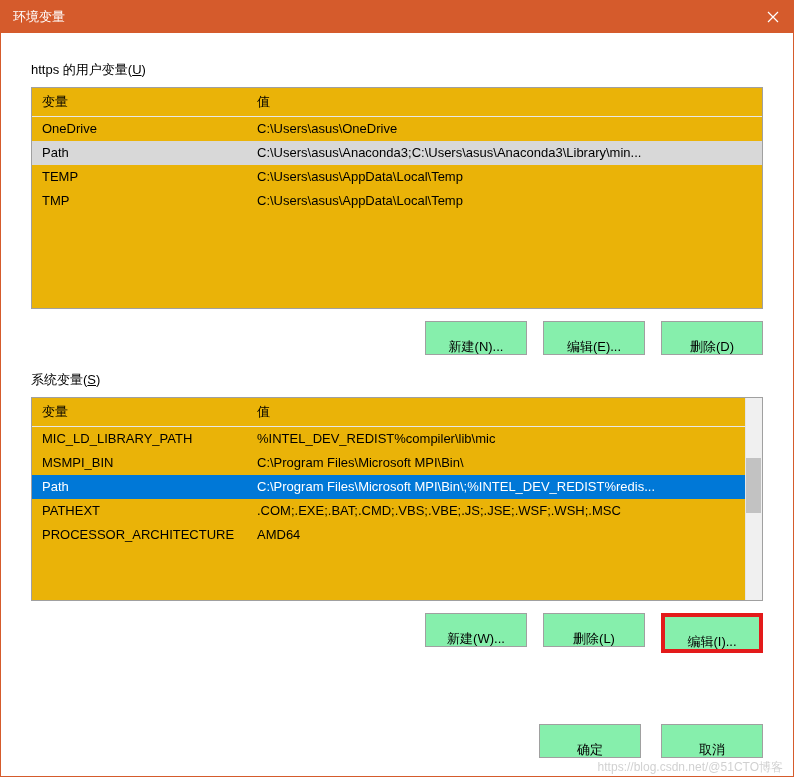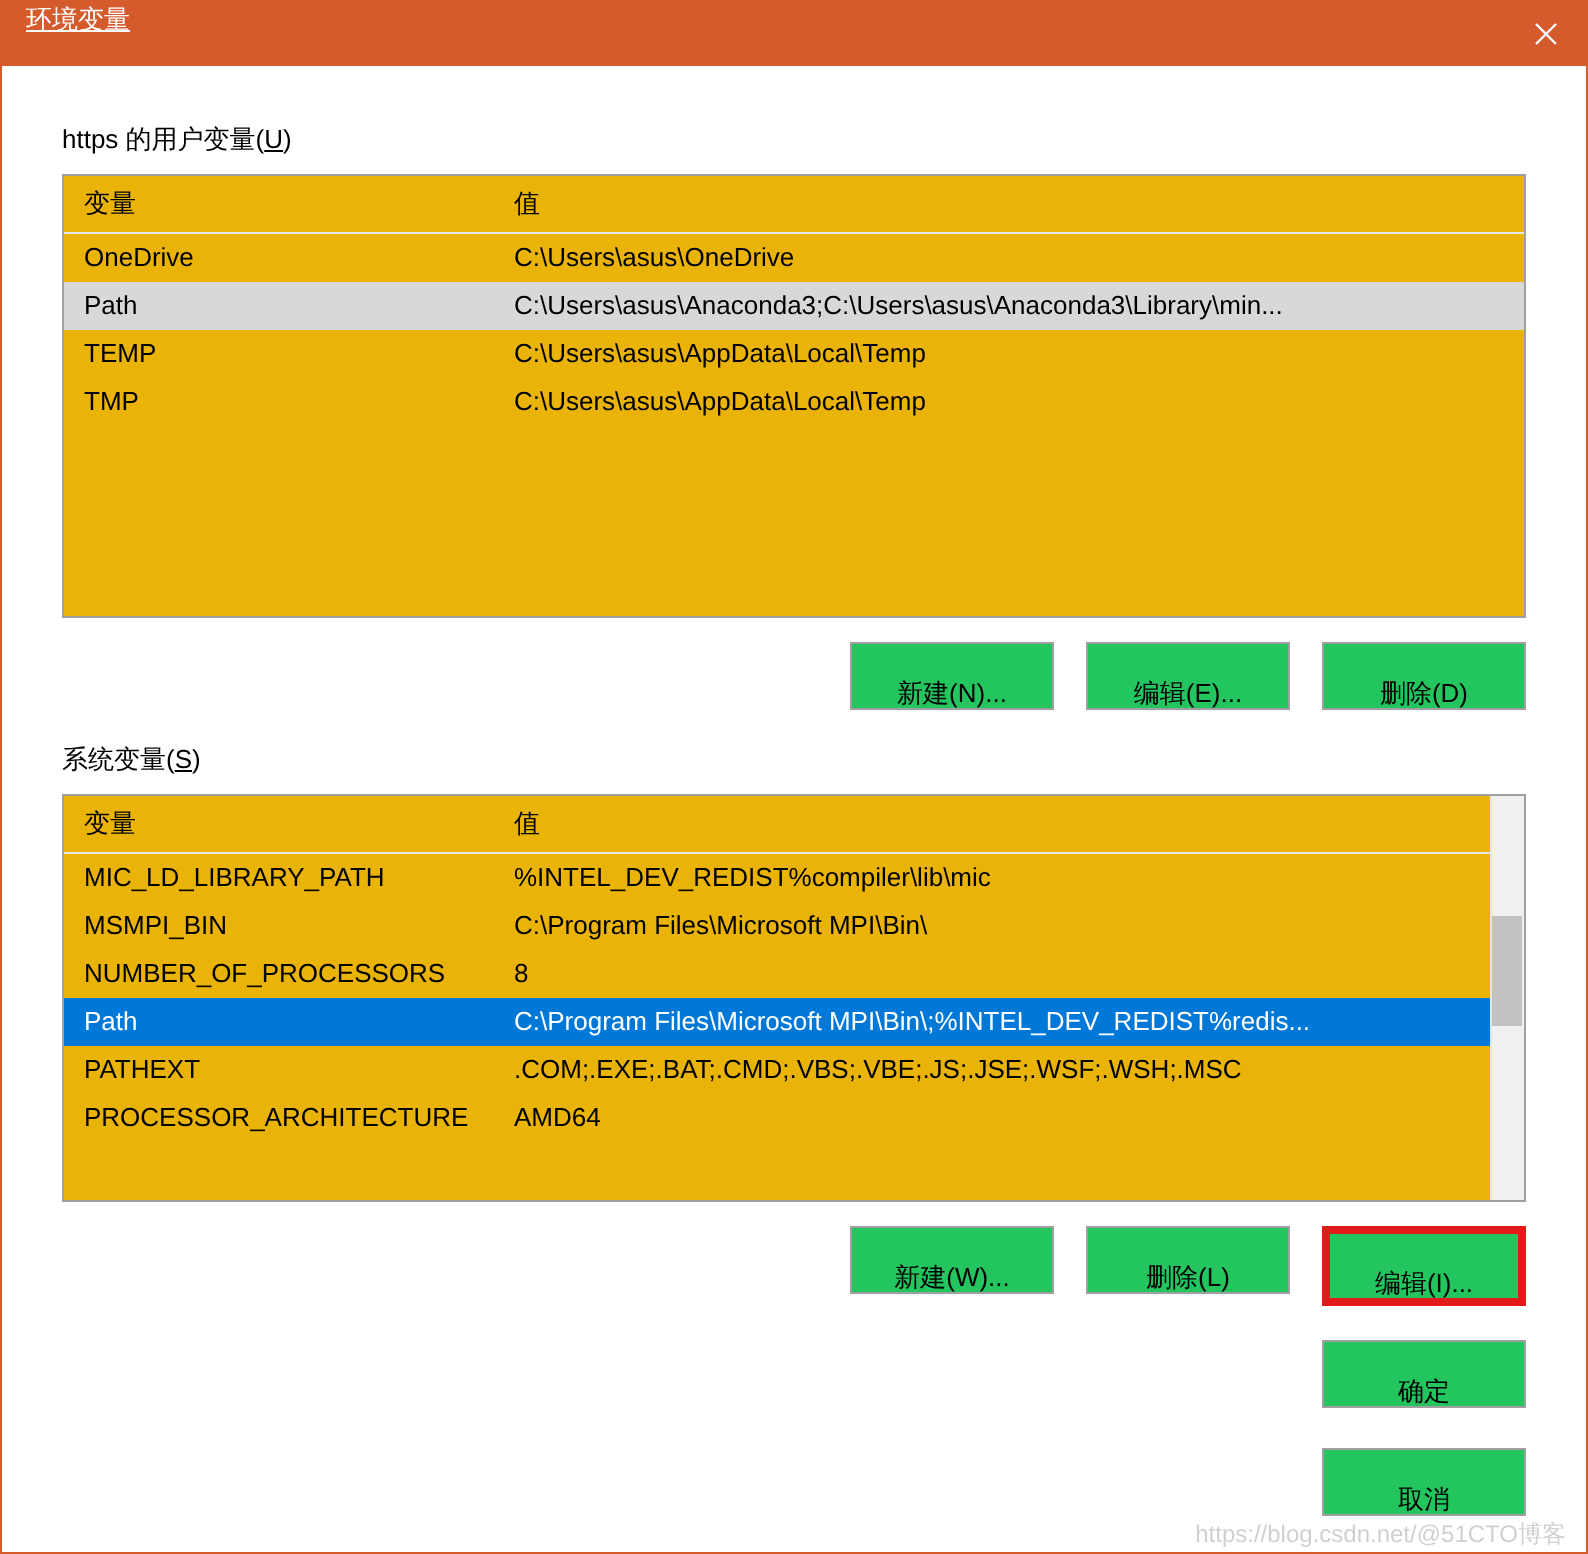--- a/index.html
+++ b/index.html
@@ -1,36 +1,36 @@
 <!DOCTYPE html>
 <html><head>
   <meta charset="utf-8">
   <style>
     * { margin: 0; padding: 0; box-sizing: border-box; }
     body { font-family: "Microsoft YaHei", "Segoe UI", sans-serif; font-size: 13px; background: #f0f0f0; }
     .window { width: 794px; height: 777px; background: #fff; border: 1px solid #d55b2c; position: relative; }
-    .titlebar { height: 32px; background: #d55b2c; color: #fff; display: flex; align-items: flex-start; padding: 0 12px; justify-content: space-between; text-decoration: underline; }
+    .titlebar { height: 32px; background: #d55b2c; color: #fff; display: flex; align-items: center; padding: 0 12px; justify-content: space-between; }
     .titlebar-title { font-size: 13px; }
     .titlebar-close { width: 40px; height: 32px; display: flex; align-items: center; justify-content: center; cursor: pointer; margin-right: -12px; }
     .titlebar-close svg { width: 12px; height: 12px; }
     .content { padding: 28px 30px 14px 30px; }
     .section-label { font-size: 13px; color: #000; margin-bottom: 8px; }
     .section-label u { text-decoration: underline; }
     .table-wrap { border: 1px solid #a0a0a0; height: 222px; overflow: hidden; background: #eab308; position: relative; }
     .table-wrap.sys { height: 204px; overflow-y: auto; }
     .etable { width: 100%; border-collapse: collapse; }
     .etable th { text-align: left; font-weight: normal; padding: 5px 10px; border-bottom: 1px solid #e8e8e8; height: 26px; font-size: 13px; }
     .etable td { padding: 3px 10px; height: 24px; font-size: 13px; white-space: nowrap; overflow: hidden; text-overflow: ellipsis; max-width: 1px; }
     .etable col.c-var { width: 215px; }
     .etable tr.sel td { background: #d8d8d8; }
     .etable tr.sel-blue td { background: #0078d7; color: #fff; }
     .btns { margin-top: 12px; display: flex; justify-content: flex-end; gap: 16px; }
-    .btn { min-width: 102px; height: 28px; border: 1px solid #a0a0a0; background: #22c55e; font-size: 13px; cursor: pointer; font-family: inherit; padding: 16px 10px; }
+    .btn { min-width: 102px; height: 28px; border: 1px solid #a0a0a0; background: #86efac; font-size: 13px; cursor: pointer; font-family: inherit; padding: 16px 10px; }
     .highlight-red { border: 4px solid #e31a1a; }
-    .footer-btns { position: absolute; bottom: 18px; right: 30px; display: flex; gap: 20px; flex-direction: column; }
+    .footer-btns { position: absolute; bottom: 18px; right: 30px; display: flex; gap: 20px; }
     .sys-section { margin-top: 16px; }
     .scrollbar-stub { position: absolute; right: 0; top: 0; bottom: 0; width: 17px; background: #f0f0f0; border-left: 1px solid #e5e5e5; }
     .scroll-thumb { position: absolute; right: 1px; top: 60px; width: 15px; height: 55px; background: #c2c2c2; }
     .watermark { position: absolute; bottom: 0; right: 10px; font-size: 12px; color: rgba(120,120,120,0.35); pointer-events: none; }
   </style>
 </head>
 <body>
 
 <div class="window">
   <div class="titlebar">
@@ -108,24 +108,20 @@
           </thead>
           <tbody>
             <tr>
                 <td>MIC_LD_LIBRARY_PATH</td>
                 <td>%INTEL_DEV_REDIST%compiler\lib\mic</td>
               </tr>
             <tr>
                 <td>MSMPI_BIN</td>
                 <td>C:\Program Files\Microsoft MPI\Bin\</td>
               </tr>
-            <tr>
-                <td>NUMBER_OF_PROCESSORS</td>
-                <td>8</td>
-              </tr>
             <tr class="sel-blue">
                 <td>Path</td>
                 <td>C:\Program Files\Microsoft MPI\Bin\;%INTEL_DEV_REDIST%redis...</td>
               </tr>
             <tr>
                 <td>PATHEXT</td>
                 <td>.COM;.EXE;.BAT;.CMD;.VBS;.VBE;.JS;.JSE;.WSF;.WSH;.MSC</td>
               </tr>
             <tr>
                 <td>PROCESSOR_ARCHITECTURE</td>

